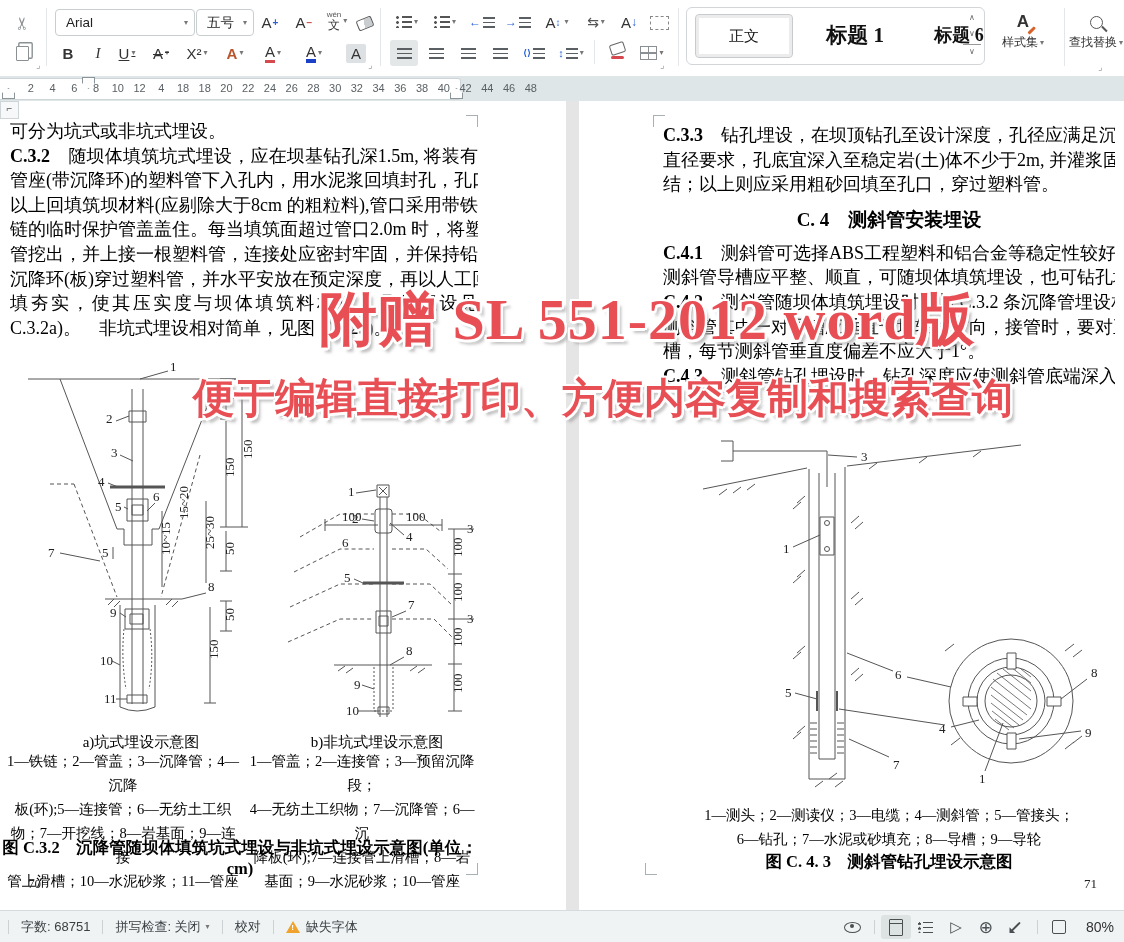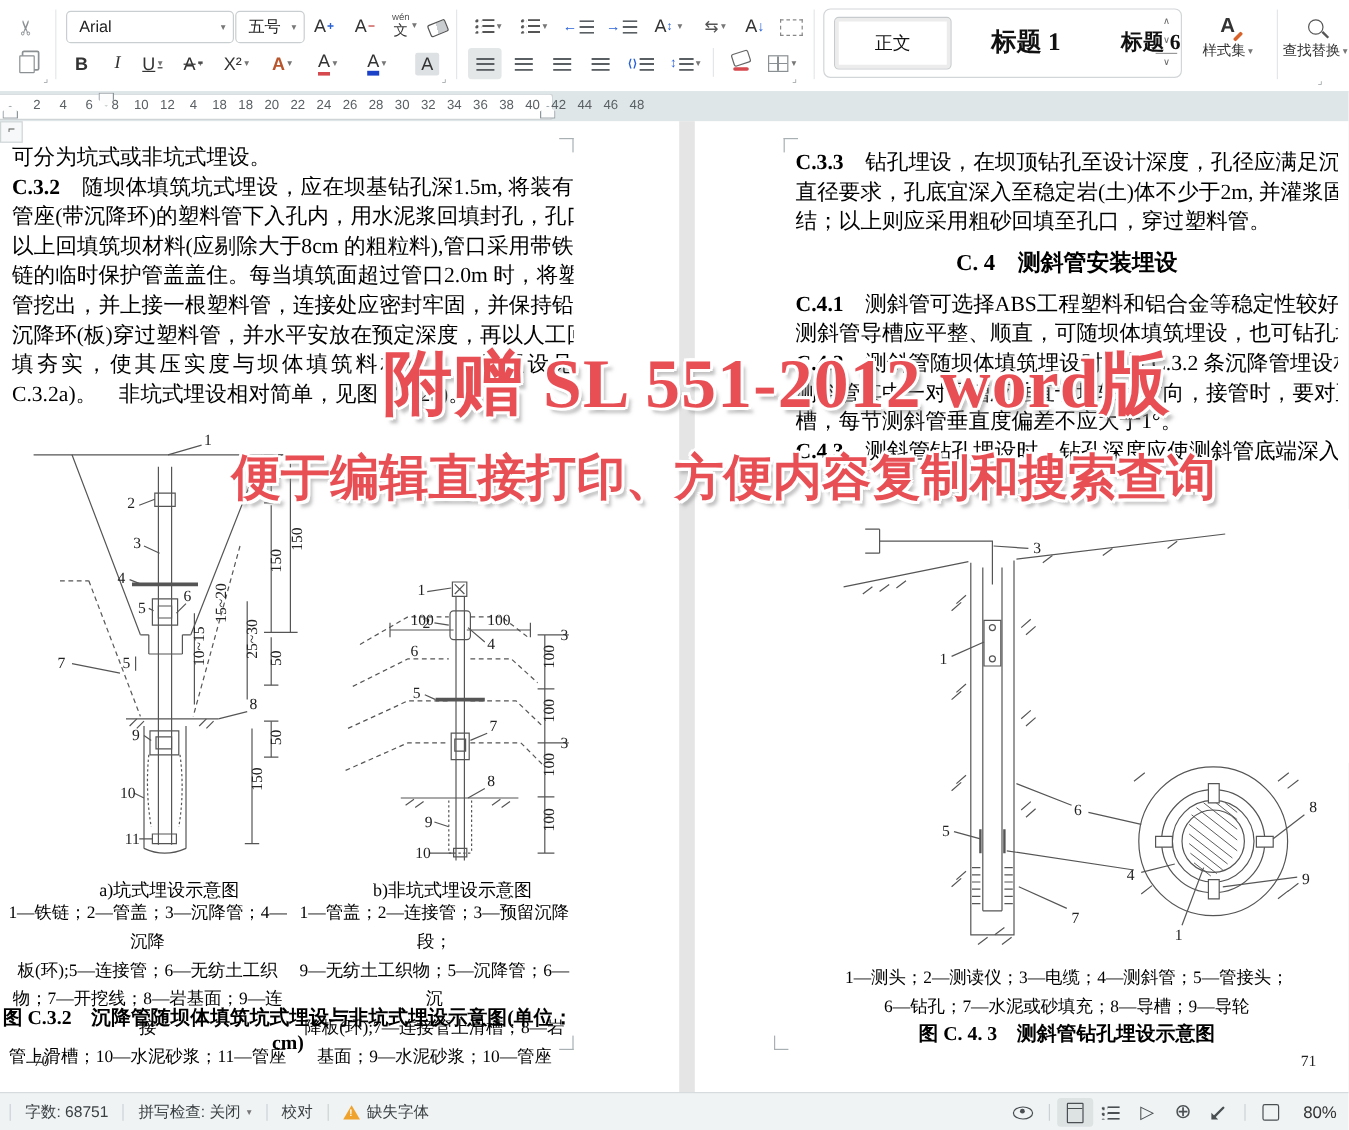--- a/index.html
+++ b/index.html
@@ -442,21 +442,21 @@
       <div class="figcap" style="left:52px;top:632px;width:178px">a)坑式埋设示意图</div>
       <div class="figcap" style="left:288px;top:632px;width:178px">b)非坑式埋设示意图</div>
       <div class="leg" style="left:6px;top:648px;width:234px">
           <div>1—铁链；2—管盖；3—沉降管；4—沉降</div>
           <div>板(环);5—连接管；6—无纺土工织</div>
           <div>物；7—开挖线；8—岩基面；9—连接</div>
           <div>管上滑槽；10—水泥砂浆；11—管座</div>
         </div>
       <div class="leg" style="left:246px;top:648px;width:232px">
           <div>1—管盖；2—连接管；3—预留沉降段；</div>
-          <div>9—无纺土工织物；5—沉降管；6—沉</div>
+          <div>4—无纺土工织物；7—沉降管；6—沉</div>
           <div>降板(环);7—连接管上滑槽；8—岩</div>
           <div>基面；9—水泥砂浆；10—管座</div>
         </div>
       <div class="bigcap" style="left:0;top:736px;width:480px">图 C.3.2　沉降管随坝体填筑坑式埋设与非坑式埋设示意图(单位：cm)</div>
       <div class="pgnum" style="left:28px;top:775px">70</div>
     </div>
 
     <div class="page" id="page-right">
       <div class="cmark cm-tl" style="left:74px;top:14px"></div>
       <div class="cmark cm-bl" style="left:66px;top:762px"></div>

